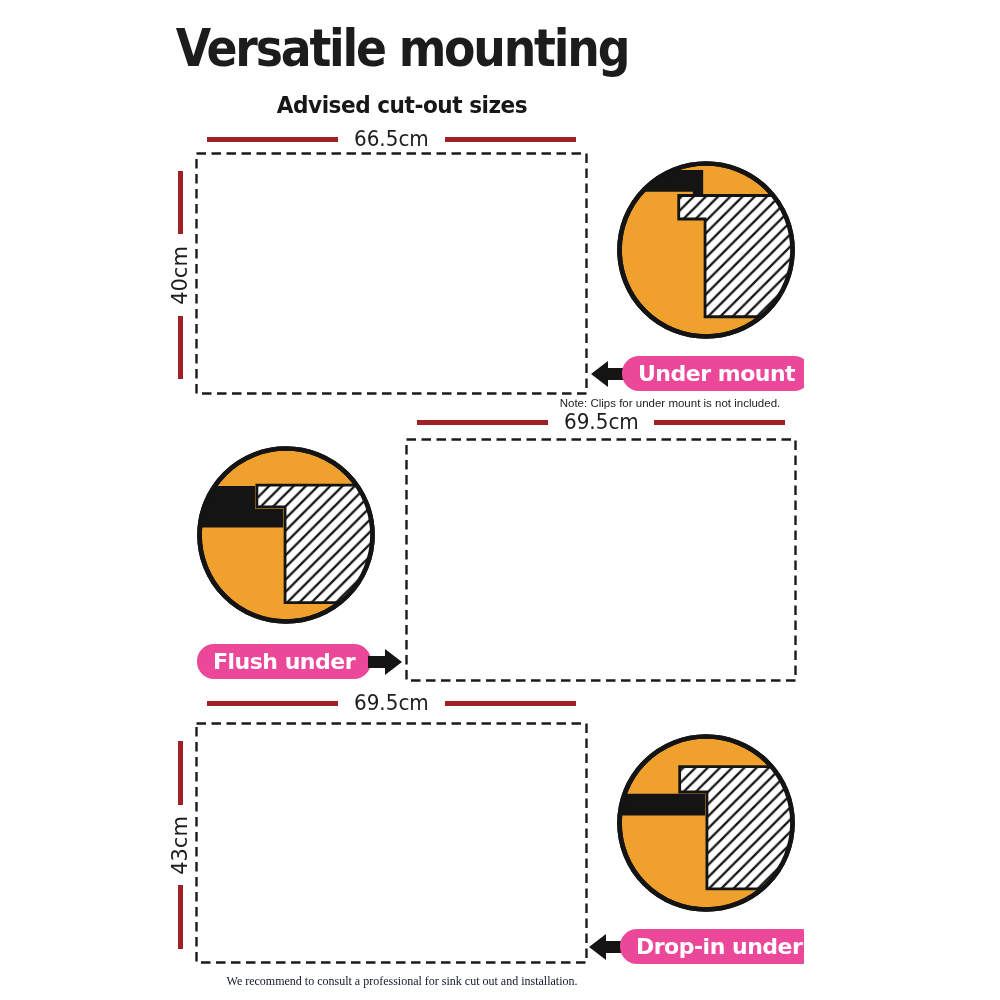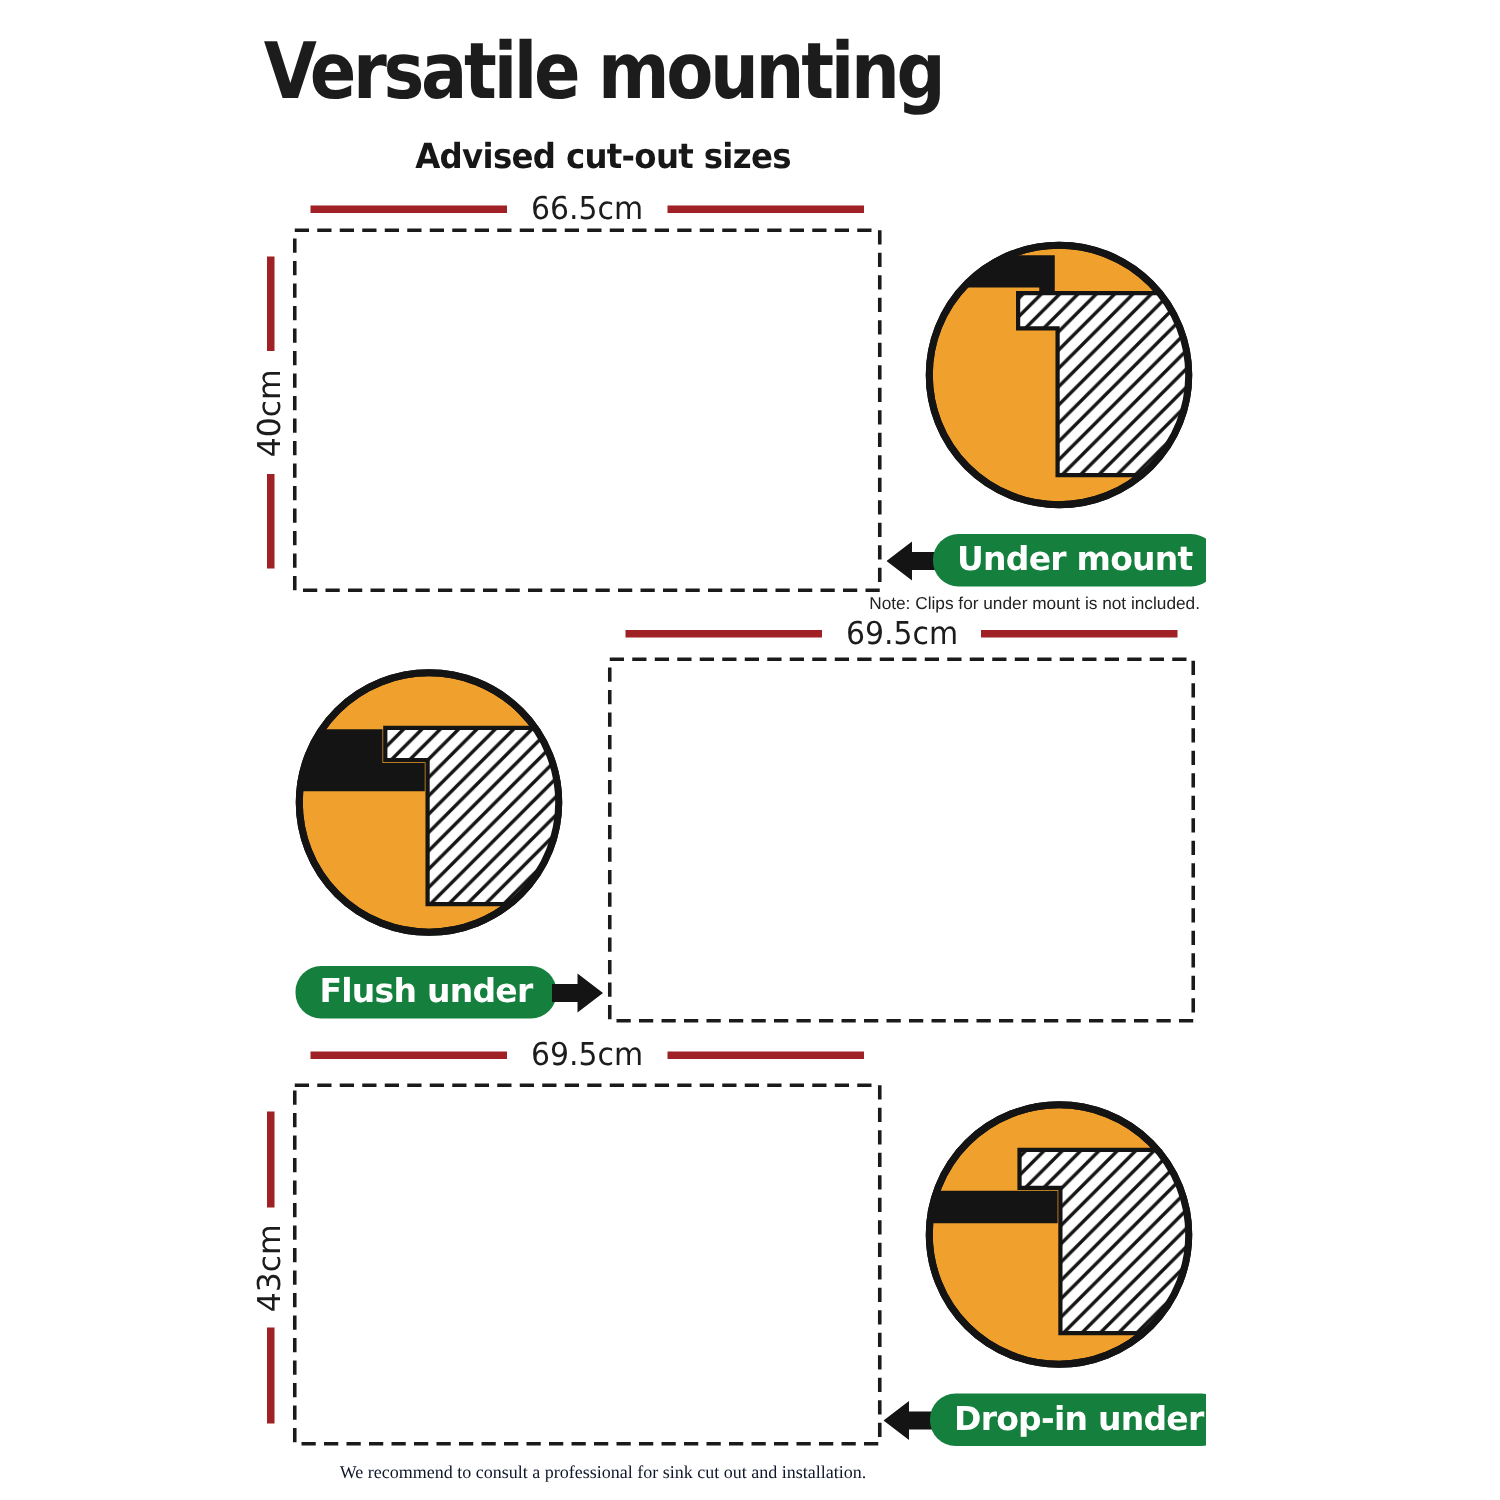--- a/index.html
+++ b/index.html
@@ -26,31 +26,31 @@
   
   .vdim{display:flex;flex-direction:column;align-items:center;width:44px;padding:4px 0;box-sizing:border-box;}
   .vline{width:5px;flex:1;background:#A02125;}
   .vlabel{display:flex;align-items:center;justify-content:center;width:44px;}
   .vtext{transform:rotate(-90deg);font-size:21px;color:#1c1c1c;white-space:nowrap;line-height:1;}
   
   .cutout{display:block;}
   
   .pill-row{display:flex;align-items:center;height:37px;}
   .pill{
-    background:#15803d;color:#ffffff;border-radius:17px;height:35px;
+    background:#ec4899;color:#ffffff;border-radius:17px;height:35px;
     display:flex;align-items:center;padding:0 16px;
     font-size:22px;font-weight:bold;letter-spacing:-.5px;white-space:nowrap;
   }
   .arrow-svg{flex:0 0 auto;}
   .arrow-left{margin-right:-3px;}
   .arrow-right{margin-left:-3px;}
   
   .note{
     font-family:"Liberation Sans",sans-serif;font-size:11.5px;color:#222222;
-    text-align:right;white-space:nowrap;
+    text-align:center;white-space:nowrap;
   }
   .disclaimer{
     left:0;right:0;top:974px;text-align:center;
     font-family:Liberation Serif, serif;font-size:12px;color:#0f172a;white-space:nowrap;
   }
 </style>
 </head>
 <body>
 
 <div class="page">

